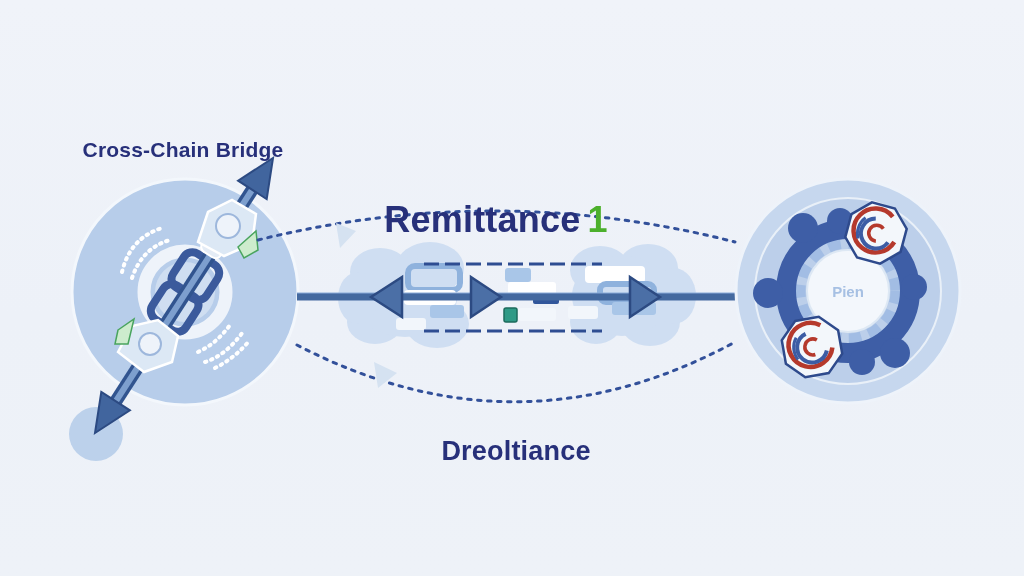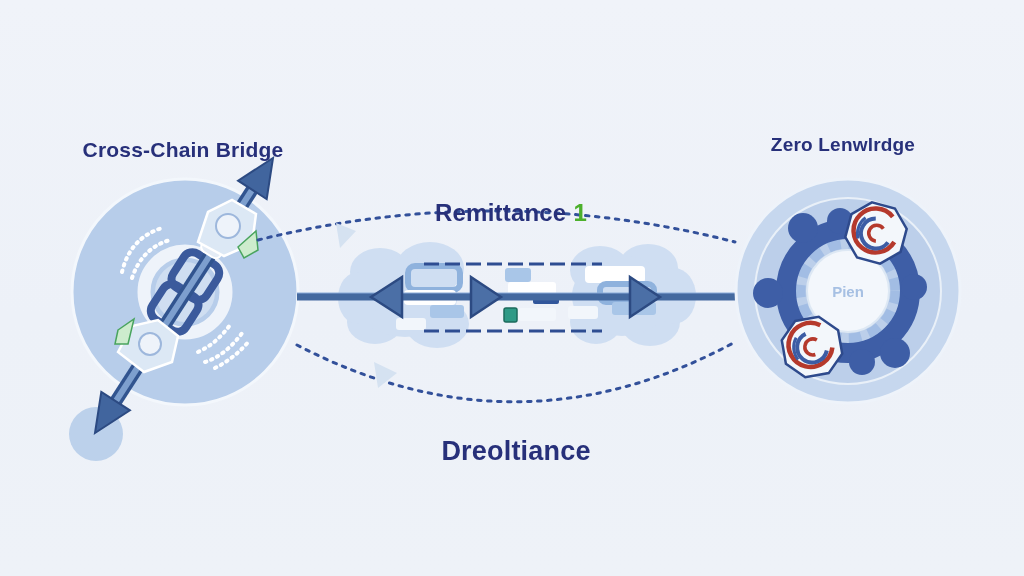--- a/index.html
+++ b/index.html
@@ -15,21 +15,21 @@
     position:absolute;
     text-align:center;
     font-weight:bold;
     color:#27307a;
     letter-spacing:.2px;
     user-select:none;
     margin-top:32px;
   }
   .label-left{left:63px;top:106px;width:240px;font-size:21px;}
   .label-right{left:721px;top:100px;width:244px;font-size:19px;line-height:25px;}
-  .label-top-center{left:391px;top:167px;width:240px;font-size:24px;}
+  .label-top-center{left:376px;top:167px;width:240px;font-size:36px;}
   .label-bottom-center{left:396px;top:404px;width:240px;font-size:27px;}
   .num-green{color:#4cb02c;margin-left:7px;}
 </style>
 </head>
 <body>
 
 <div class="canvas">
 
   <svg class="diagram-svg" width="1024" height="576" viewBox="0 0 1024 576">
 
@@ -163,21 +163,20 @@
         <path d="M 14 6 A 15 15 0 1 1 -4 -14" stroke="#3c5ca4" stroke-width="4" fill="none"></path>
         <path d="M 6 -6 A 8 8 0 1 0 2 8" stroke="#b5392c" stroke-width="3.5" fill="none"></path>
         <path d="M -16 10 A 20 20 0 0 1 -14 -12" stroke="#3c5ca4" stroke-width="3" fill="none"></path>
       </g>
     </g>
   </svg>
 
   <div class="label label-left">Cross-Chain Bridge</div>
 
   <div class="label label-right">
-    <div>Zero Lenwlrdge</div>
   </div>
 
   <div class="label label-top-center">
     <span>Remittance</span><span class="num-green">1</span>
   </div>
 
   <div class="label label-bottom-center">Dreoltiance</div>
 
 </div>
 

